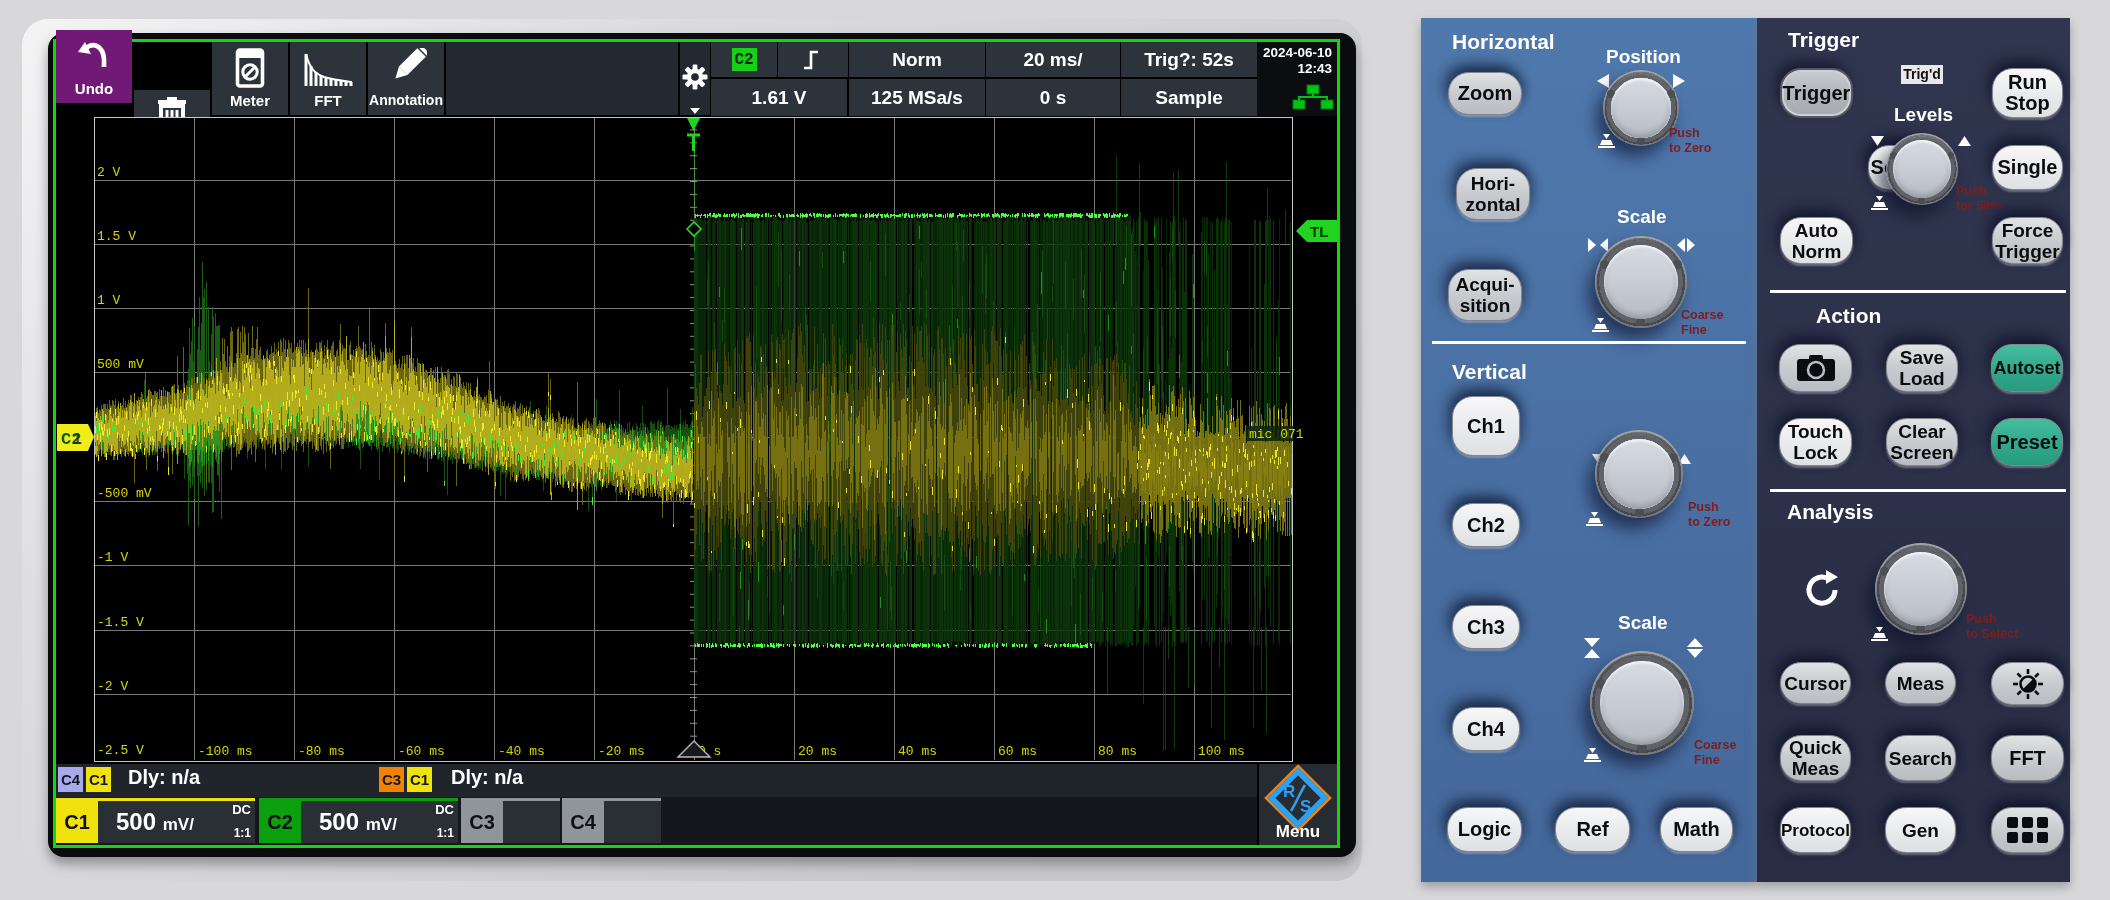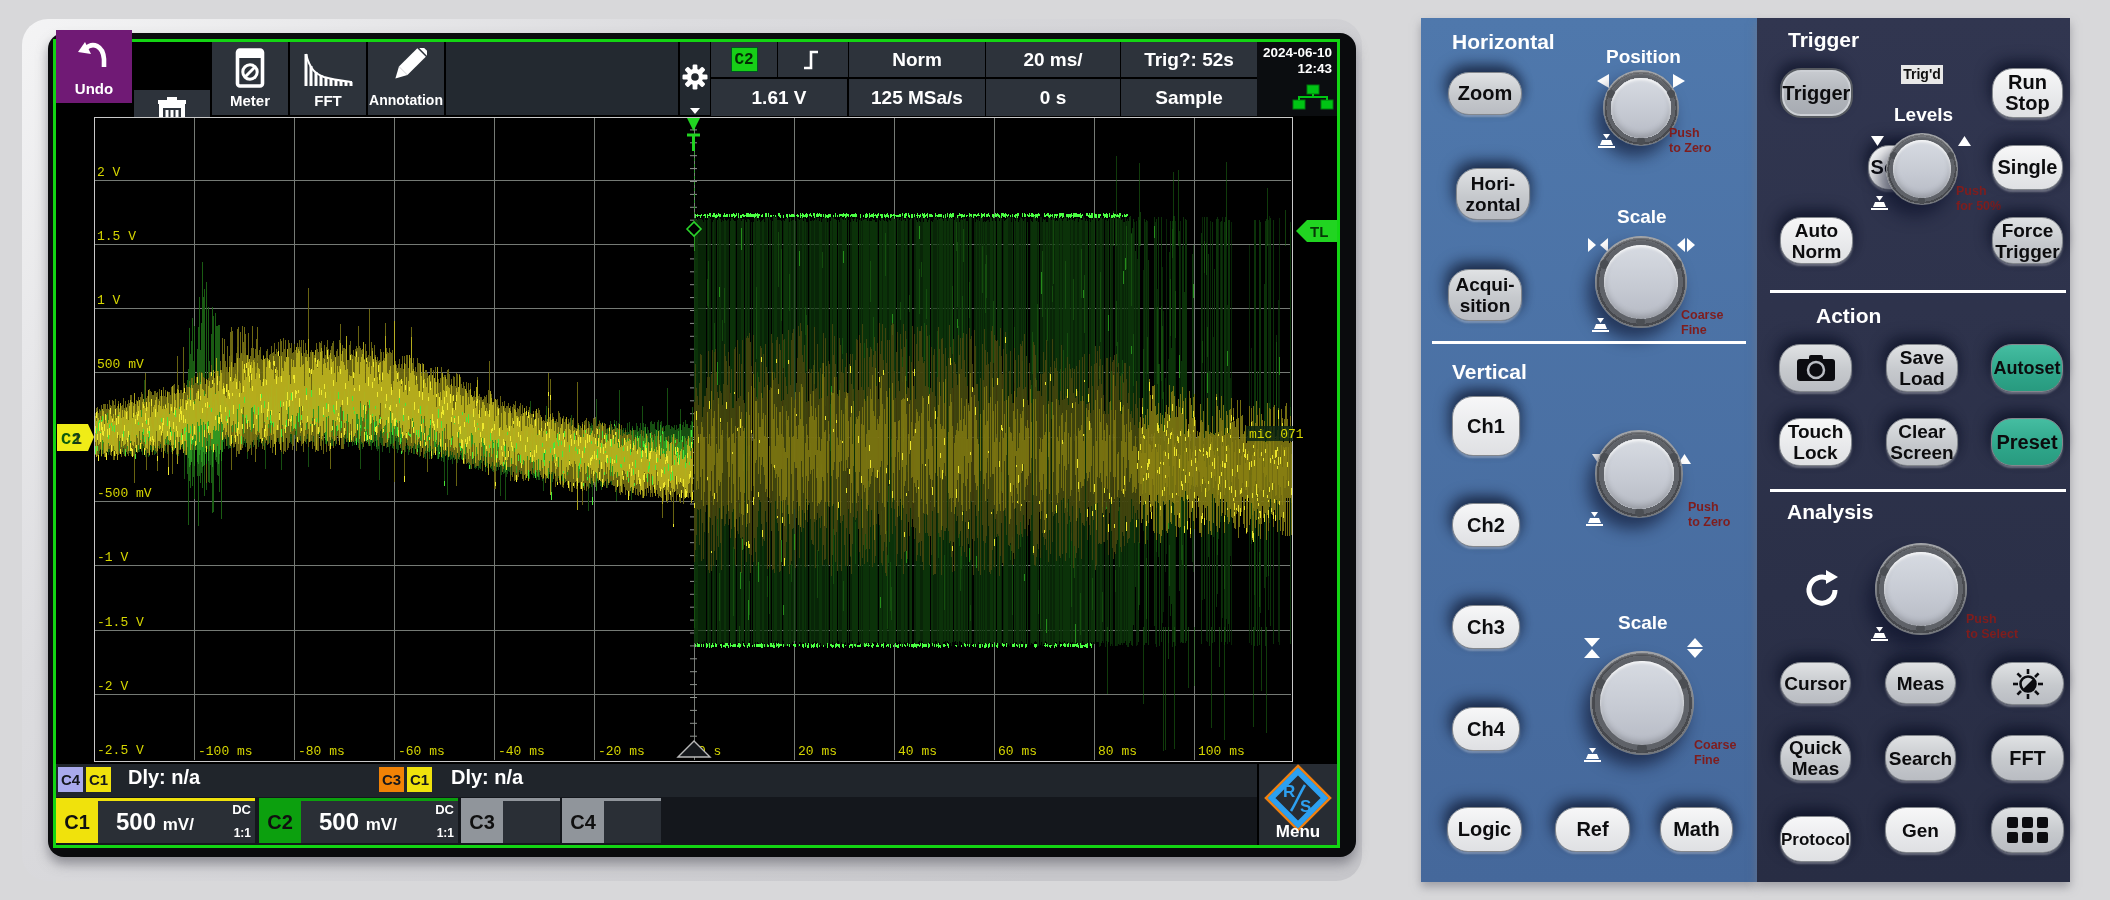--- a/index.html
+++ b/index.html
@@ -396,21 +396,21 @@
         <path d="M8.4 6.4 L12 10"></path>
         <path d="M26 24 L29.6 27.6"></path>
         <path d="M8.4 27.6 L12 24"></path>
         <path d="M26 10 L29.6 6.4"></path>
       </g>
     </svg>
   </div>
 <div class="btn " style="left:1780px;top:735px;width:71px;height:46px;font-size:19px;">Quick<br>Meas</div>
 <div class="btn " style="left:1885px;top:735px;width:71px;height:46px;font-size:19px;">Search</div>
 <div class="btn " style="left:1991px;top:735px;width:73px;height:46px;font-size:20px;">FFT</div>
-<div class="btn white" style="left:1780px;top:807px;width:71px;height:46px;font-size:17px;margin-top:9px;">Protocol</div>
+<div class="btn white" style="left:1780px;top:807px;width:71px;height:46px;font-size:17px;">Protocol</div>
 <div class="btn white" style="left:1885px;top:807px;width:71px;height:46px;font-size:19px;">Gen</div>
 <div class="btn " style="left:1991px;top:807px;width:73px;height:46px;font-size:20px;">
     <svg width="44" height="30" viewBox="0 0 44 30">
       <g fill="#0c0c10">
         <rect x="1" y="2" width="11" height="11" rx="2"></rect>
         <rect x="16" y="2" width="11" height="11" rx="2"></rect>
         <rect x="31" y="2" width="11" height="11" rx="2"></rect>
         <rect x="1" y="17" width="11" height="11" rx="2"></rect>
         <rect x="16" y="17" width="11" height="11" rx="2"></rect>
         <rect x="31" y="17" width="11" height="11" rx="2"></rect>

